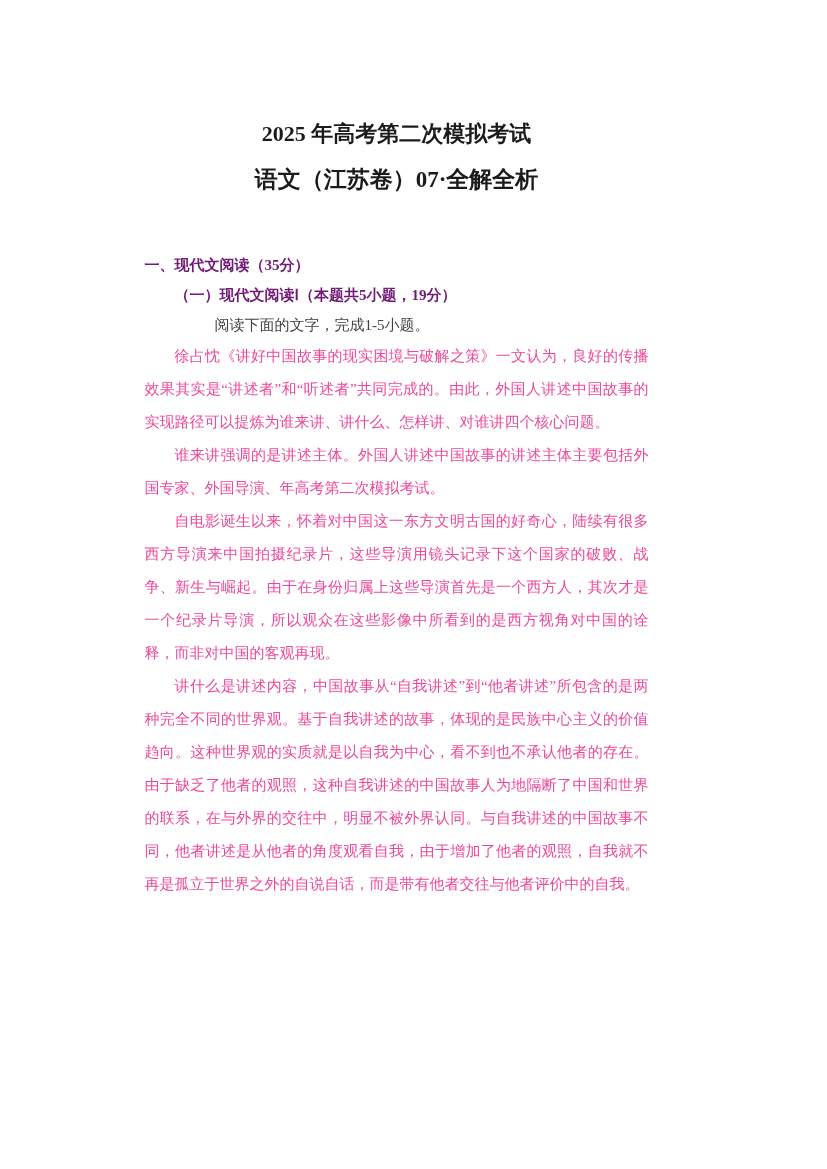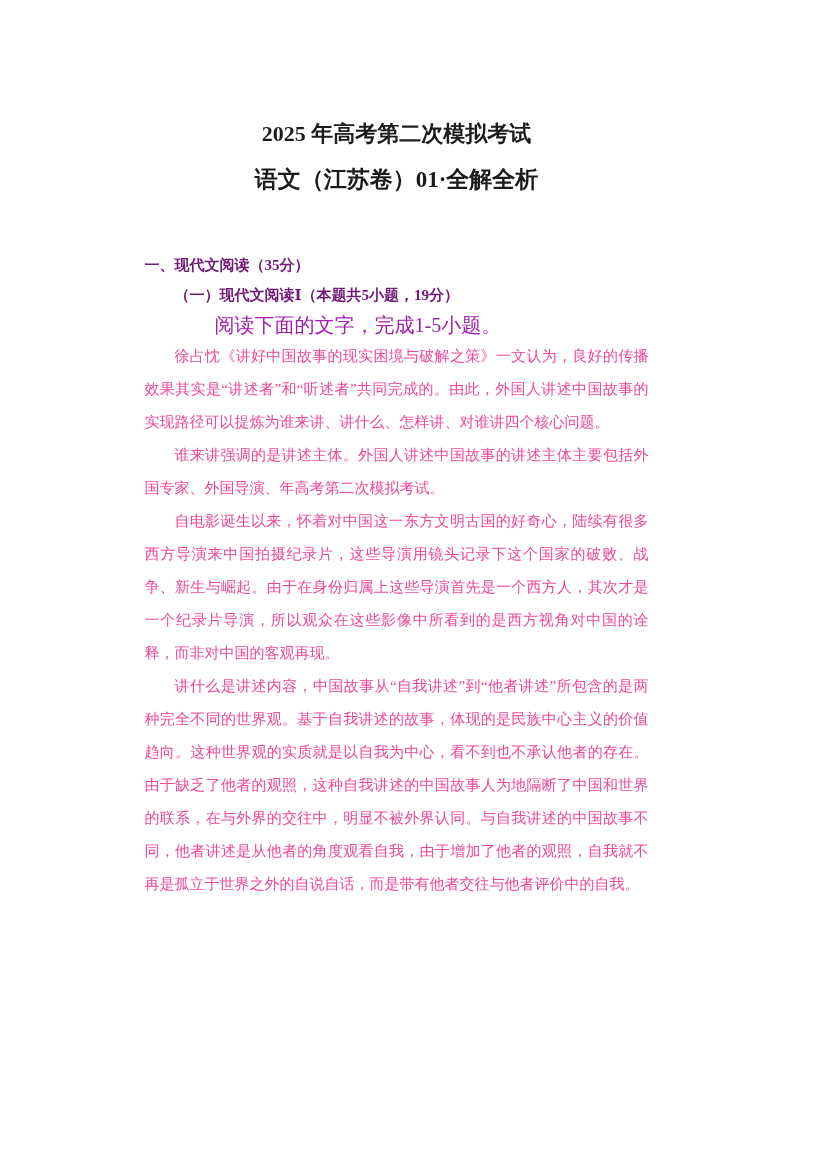--- a/index.html
+++ b/index.html
@@ -30,41 +30,42 @@
     margin-top: 56px;
   }
   .heading {
     font-weight: bold;
     color: #701a75;
     font-size: 15px;
     line-height: 30px;
   }
   .heading.subsection {
     text-indent: 2em;
+    font-family: Liberation Serif, serif;
   }
   .instruction {
-    font-size: 20px;
+    font-size: 15px;
     line-height: 30px;
     text-indent: 70px;
-    color: #a21caf;
+    color: #404040;
   }
   .para {
     font-size: 15px;
     line-height: 33px;
     text-align: justify;
     text-indent: 2em;
     color: #ec4899;
   }
 </style>
 </head>
 <body>
 
 <div class="page">
   <h1 class="title">2025 年高考第二次模拟考试</h1>
-  <h1 class="title title-2">语文（江苏卷）01·全解全析</h1>
+  <h1 class="title title-2">语文（江苏卷）07·全解全析</h1>
 
   <div class="body-block">
     <p class="heading section">一、现代文阅读（35分）</p>
     <p class="heading subsection">（一）现代文阅读Ⅰ（本题共5小题，19分）</p>
     <p class="instruction">阅读下面的文字，完成1-5小题。</p>
 
     <p class="para">徐占忱《讲好中国故事的现实困境与破解之策》一文认为，良好的传播效果其实是“讲述者”和“听述者”共同完成的。由此，外国人讲述中国故事的实现路径可以提炼为谁来讲、讲什么、怎样讲、对谁讲四个核心问题。</p>
     <p class="para">谁来讲强调的是讲述主体。外国人讲述中国故事的讲述主体主要包括外国专家、外国导演、年高考第二次模拟考试。</p>
     <p class="para">自电影诞生以来，怀着对中国这一东方文明古国的好奇心，陆续有很多西方导演来中国拍摄纪录片，这些导演用镜头记录下这个国家的破败、战争、新生与崛起。由于在身份归属上这些导演首先是一个西方人，其次才是一个纪录片导演，所以观众在这些影像中所看到的是西方视角对中国的诠释，而非对中国的客观再现。</p>
     <p class="para">讲什么是讲述内容，中国故事从“自我讲述”到“他者讲述”所包含的是两种完全不同的世界观。基于自我讲述的故事，体现的是民族中心主义的价值趋向。这种世界观的实质就是以自我为中心，看不到也不承认他者的存在。由于缺乏了他者的观照，这种自我讲述的中国故事人为地隔断了中国和世界的联系，在与外界的交往中，明显不被外界认同。与自我讲述的中国故事不同，他者讲述是从他者的角度观看自我，由于增加了他者的观照，自我就不再是孤立于世界之外的自说自话，而是带有他者交往与他者评价中的自我。</p>

